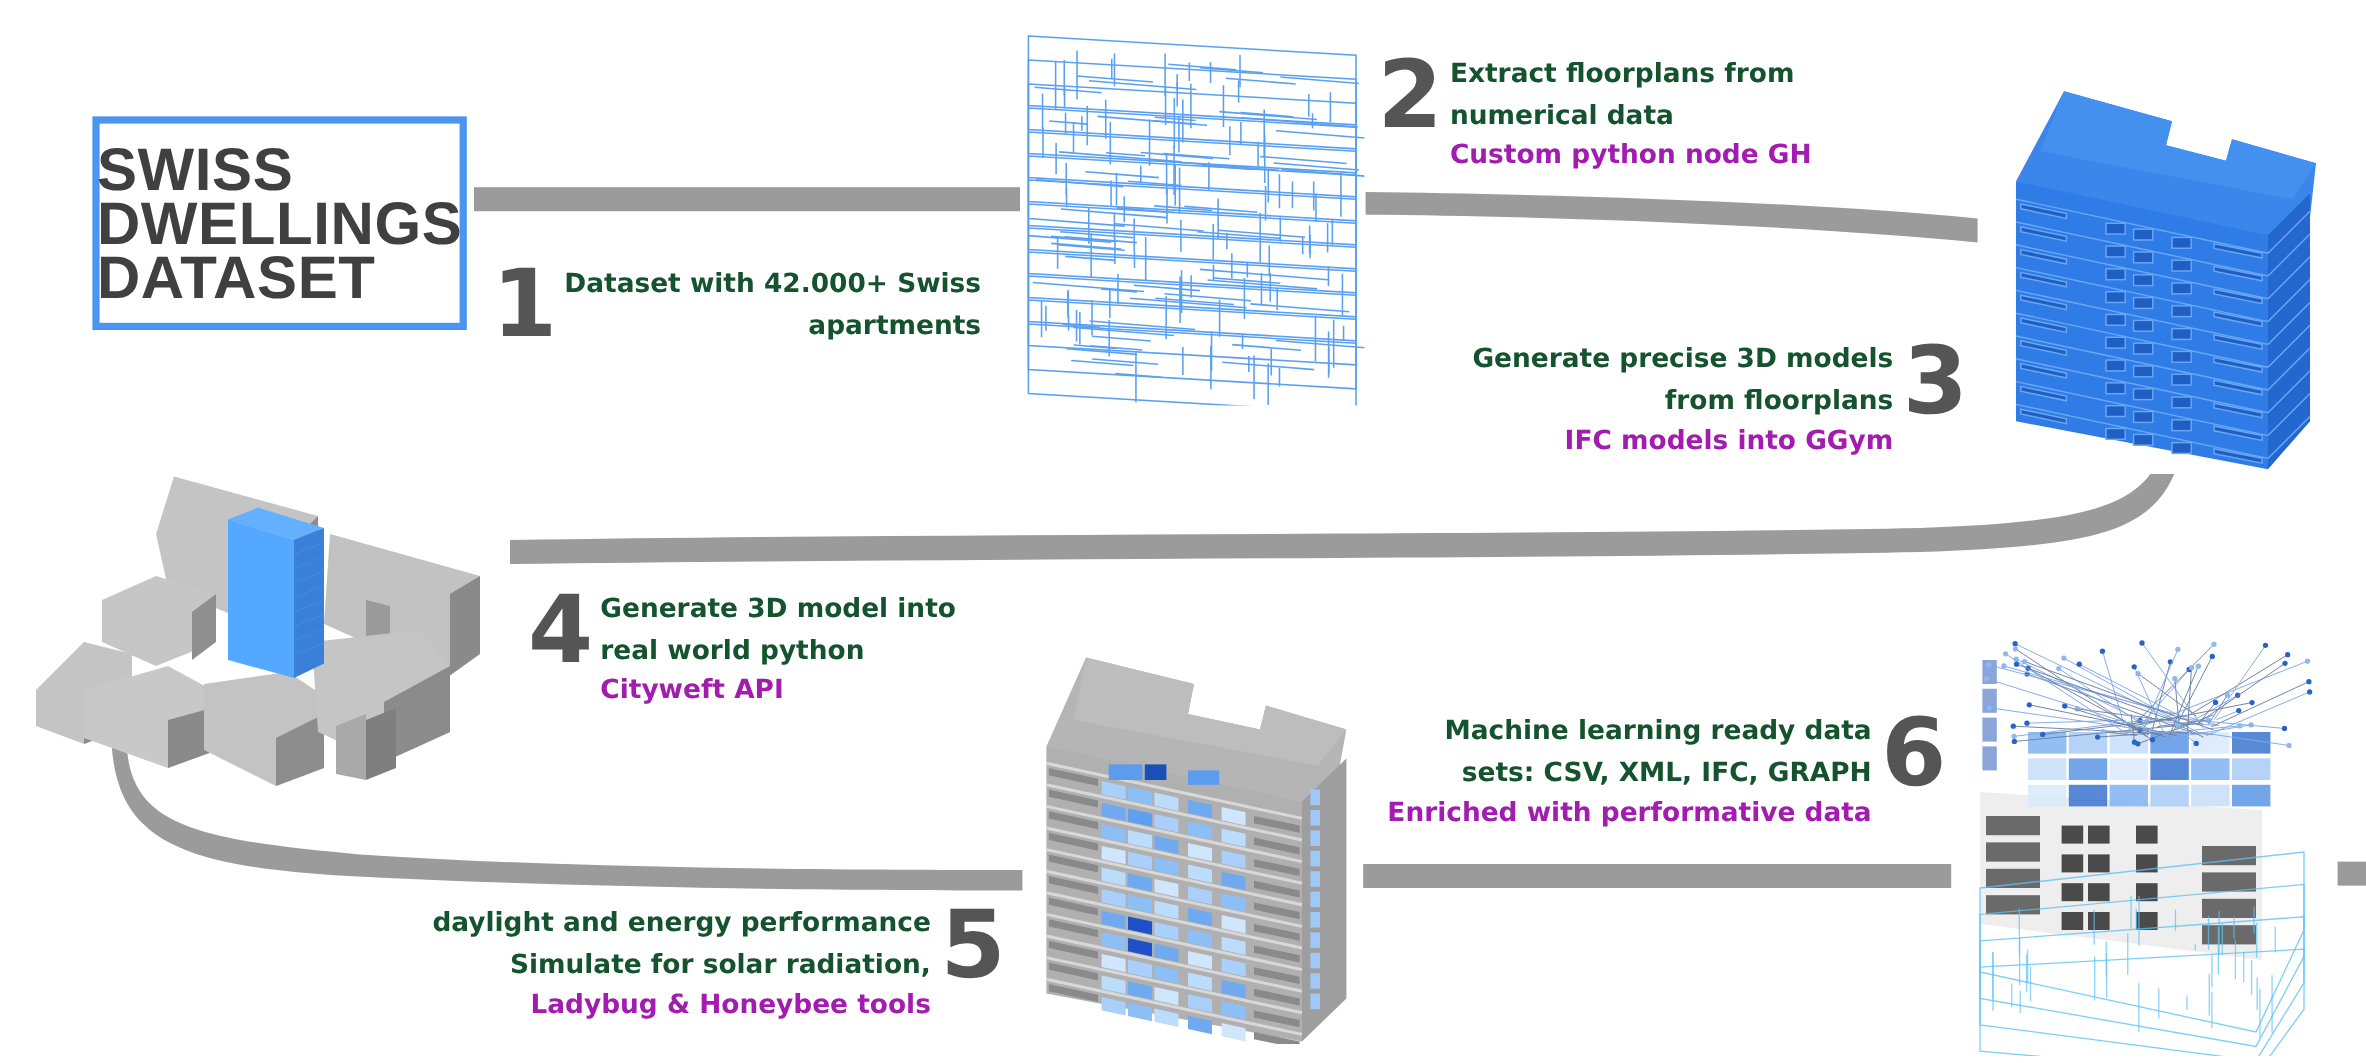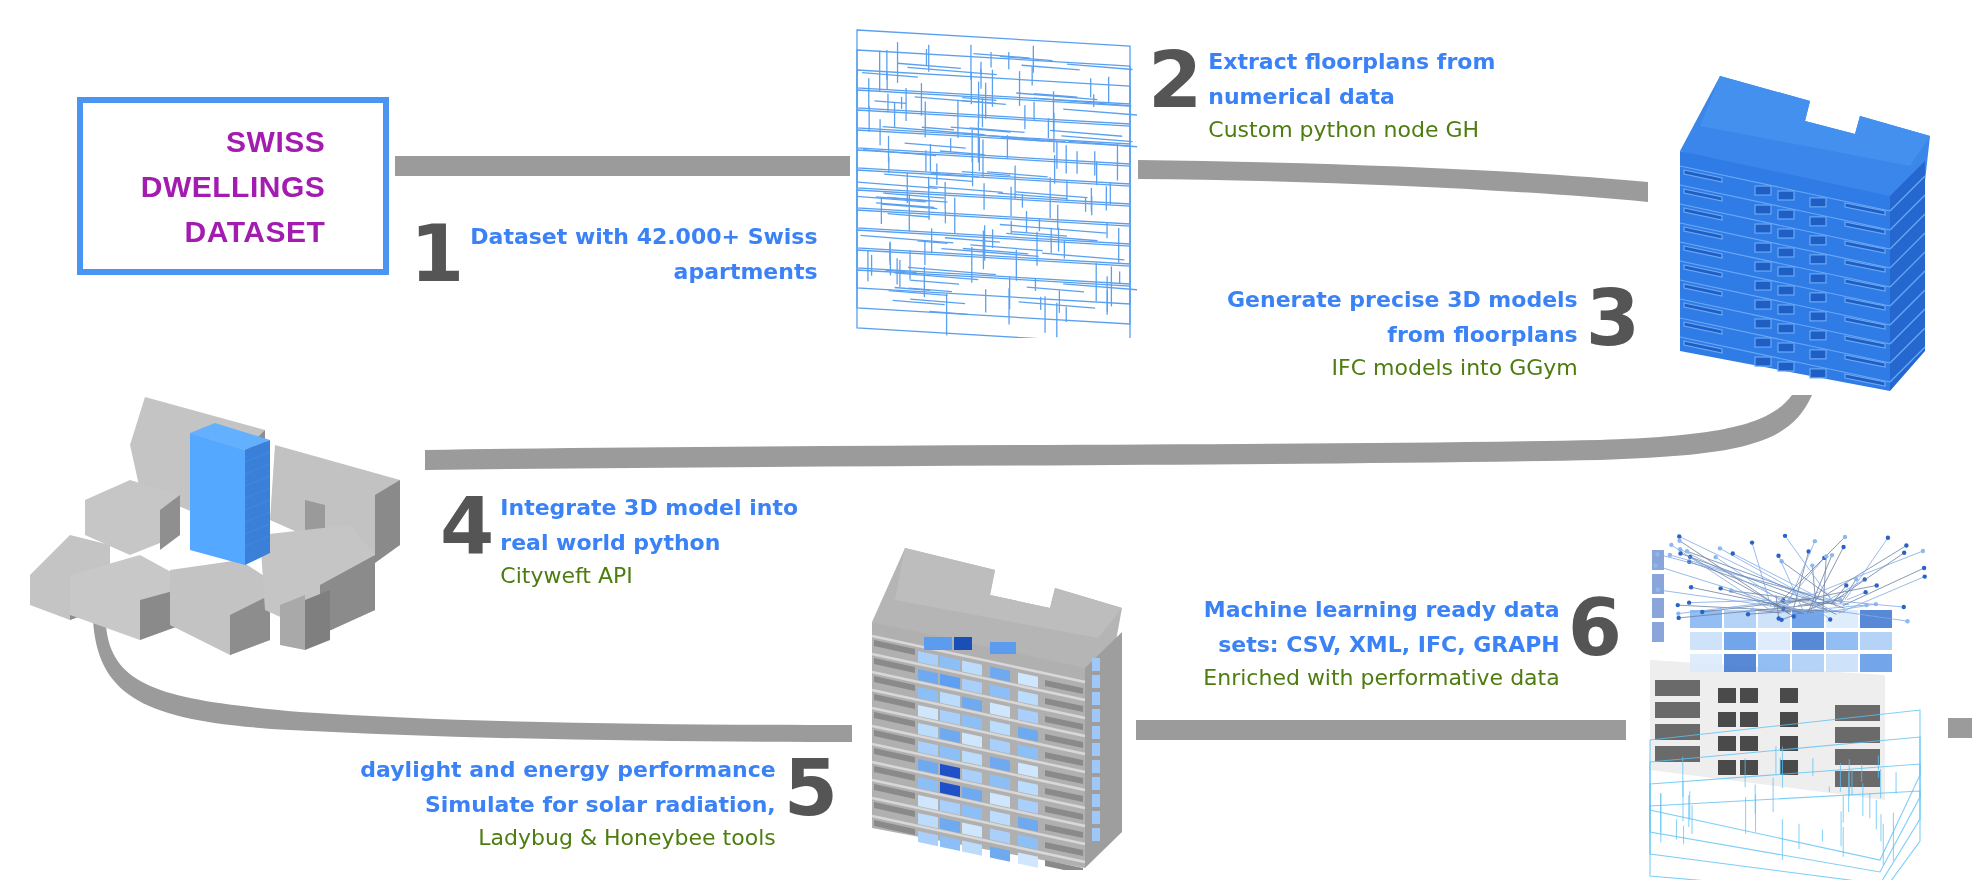--- a/index.html
+++ b/index.html
@@ -4,32 +4,32 @@
   <style>
     html, body { margin: 0; padding: 0; background: #ffffff; }
     body { width: 1972px; height: 886px; position: relative; overflow: hidden;
            font-family: "DejaVu Sans", "Liberation Sans", sans-serif; color: #555555; }
     .abs { position: absolute; }
     svg.layer { position: absolute; left: 0; top: 0; }
 
     
     .title-box { left: 77px; top: 97px; width: 312px; height: 178px; border: 6px solid #4a94f2;
                  box-sizing: border-box; display: flex; align-items: center; justify-content: center; }
-    .title-text { font-family: "Liberation Sans", sans-serif; font-weight: bold; font-size: 30px;
-                  line-height: 45px; color: #a21caf; text-align: right; letter-spacing: 0.5px; }
+    .title-text { font-family: "Liberation Sans", sans-serif; font-weight: bold; font-size: 50px;
+                  line-height: 45px; color: #404040; text-align: left; letter-spacing: 0.5px; }
 
     
     .step { display: flex; align-items: flex-start; }
     .step .num { font-family: "DejaVu Sans", sans-serif; font-weight: bold; color: #555555;
                  font-size: 78px; line-height: 72px; letter-spacing: -2px; }
     .step .txt { display: flex; flex-direction: column; }
     .step .title { font-family: "DejaVu Sans", sans-serif; font-weight: bold; font-size: 22px;
-                   line-height: 35px; color: #3b82f6; white-space: nowrap; }
+                   line-height: 35px; color: #14532d; white-space: nowrap; }
     .step .sub { font-family: "DejaVu Sans", sans-serif; font-size: 22px; line-height: 32px;
-                 color: #4d7c0f; white-space: nowrap; }
+                 color: #a21caf; white-space: nowrap; font-weight: bold; }
     .step.right { flex-direction: row-reverse; }
     .step.right .txt { align-items: flex-end; text-align: left; }
     .step.left .num { margin-right: 8px; }
     .step.right .num { margin-left: 8px; }
   </style>
 </head>
 <body>
 
 <svg class="layer" width="1972" height="886">
   <g fill="#9b9b9b" stroke="none">
@@ -78,21 +78,21 @@
   <div class="txt">
     <div class="title">Generate precise 3D models</div>
     <div class="title">from floorplans</div>
     <div class="sub">IFC models into GGym</div>
   </div>
 </div>
 
 <div class="abs step left" style="left:440px; top:490px;">
   <div class="num">4</div>
   <div class="txt">
-    <div class="title">Integrate 3D model into</div>
+    <div class="title">Generate 3D model into</div>
     <div class="title">real world python</div>
     <div class="sub">Cityweft API</div>
   </div>
 </div>
 
 <div class="abs step right" style="right:1136px; top:752px;">
   <div class="num">5</div>
   <div class="txt">
     <div class="title">daylight and energy performance</div>
     <div class="title">Simulate for solar radiation,</div>

